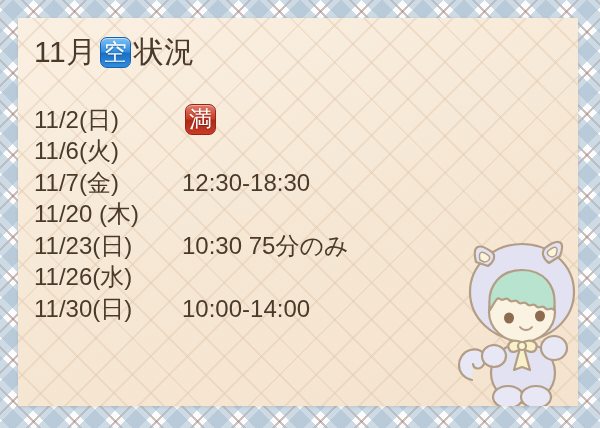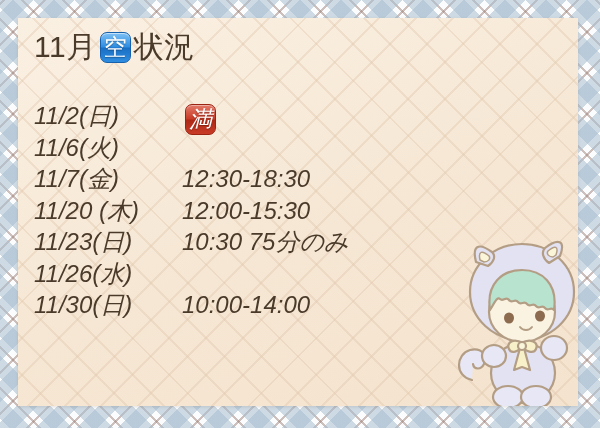--- a/index.html
+++ b/index.html
@@ -72,21 +72,21 @@
     box-shadow: 0 1px 3px rgba(120,100,85,0.18);
     overflow: hidden;
   }
 
   
   #title-row {
     position: absolute;
     left: 16px;
     top: 14px;
     display: flex;
-    align-items: flex-start;
+    align-items: center;
     height: 40px;
   }
   .ttext {
     font-size: 30px;
     color: #4a3a2a;
     letter-spacing: 0.5px;
     line-height: 1;
     white-space: nowrap;
   }
 
@@ -119,24 +119,23 @@
 
   
   #list {
     position: absolute;
     left: 16px;
     top: 86px;
     width: 420px;
   }
   .row {
     display: flex;
-    align-items: flex-start;
+    align-items: center;
     height: 31.5px;
     white-space: nowrap;
-    font-style: italic;
   }
   .date {
     width: 148px;
     flex: none;
     font-size: 24px;
     color: #4a3a2a;
     line-height: 1;
   }
   .time {
     font-size: 24px;
@@ -178,21 +177,20 @@
         </div>
         <div class="row">
           <span class="date">11/6(火)</span>
         </div>
         <div class="row">
           <span class="date">11/7(金)</span>
           <span class="time">12:30-18:30</span>
         </div>
         <div class="row">
           <span class="date">11/20 (木)</span>
-          <span class="time">12:00-15:30</span>
         </div>
         <div class="row">
           <span class="date">11/23(日)</span>
           <span class="time">10:30 75分のみ</span>
         </div>
         <div class="row">
           <span class="date">11/26(水)</span>
         </div>
         <div class="row">
           <span class="date">11/30(日)</span>

